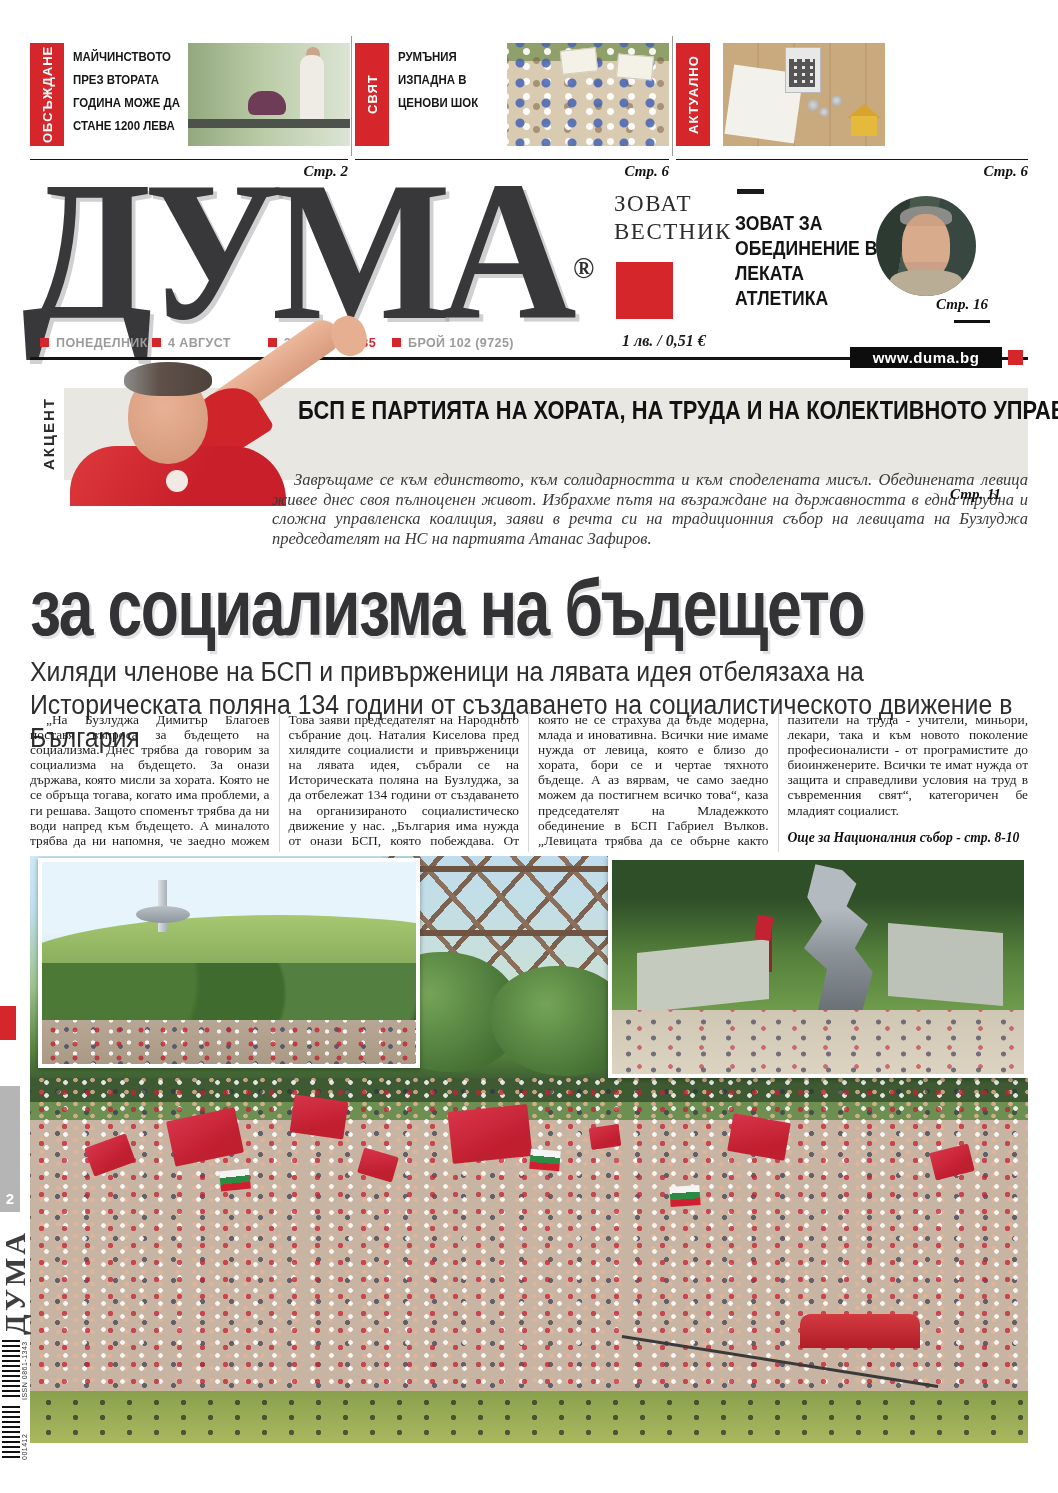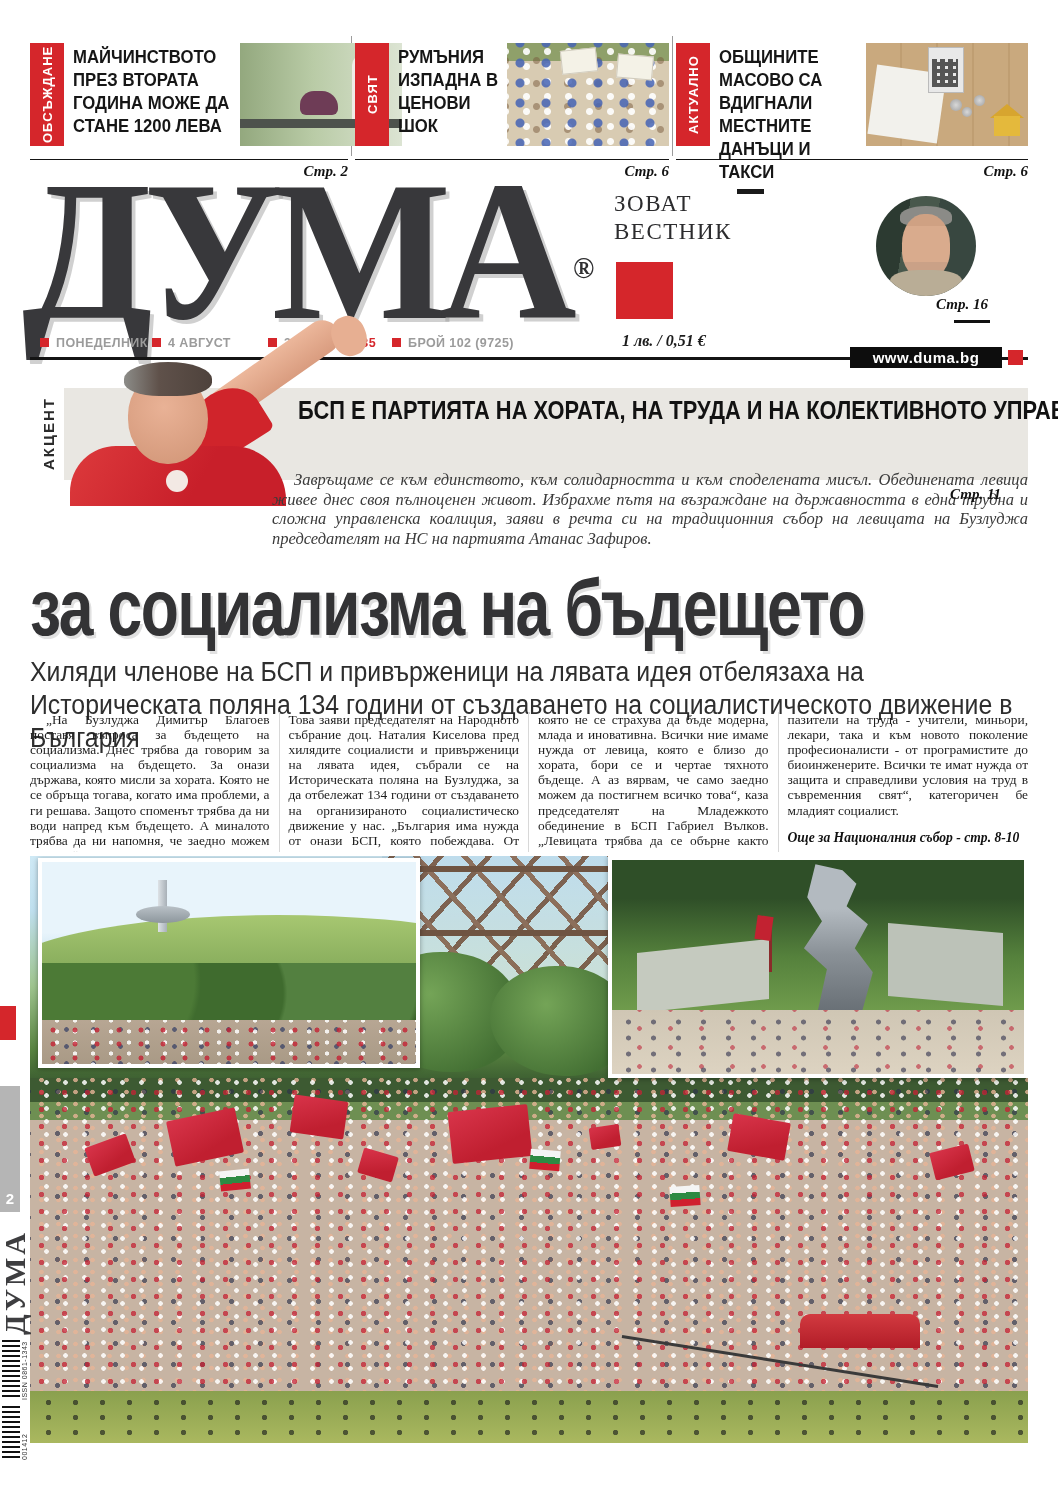--- a/index.html
+++ b/index.html
@@ -14,21 +14,21 @@
   
   .teasers{left:30px;top:30px;width:998px;height:150px;display:flex;}
   .tsep{width:1px;background:#9c9c9c;margin:6px 3px 24px 3px;}
   .teaser{display:flex;flex-direction:column;}
   .t1{width:318px;} .t2{width:314px;} .t3{width:352px;}
   .trow{display:flex;height:116px;padding-top:13px;box-sizing:border-box;}
   .ttag{width:34px;min-width:34px;background:#d5262b;color:#fff;margin-right:9px;
         writing-mode:vertical-rl;transform:rotate(180deg);
         font-size:13px;font-weight:bold;letter-spacing:1px;
         display:flex;align-items:center;justify-content:center;}
-  .tttl{flex:1;font-weight:bold;font-size:19px;line-height:23px;color:#161616;padding-top:2px;}
+  .tttl{flex:1;font-weight:bold;font-size:13px;line-height:23px;color:#161616;padding-top:2px;}
   .tph{width:162px;min-width:162px;height:103px;margin-left:4px;position:relative;overflow:hidden;}
   .trule{height:3px;background:#151515;margin-top:13px;}
   .tref{text-align:right;font-style:italic;font-weight:bold;font-size:15px;color:#111;
         font-family:"Liberation Serif",serif;margin-top:3px;}
   
   .ph-maternity{background:linear-gradient(90deg,#93a87e,#b9cba6 45%,#dce4d3);}
   .ph-maternity .fig{position:absolute;right:26px;top:12px;width:24px;height:72px;background:#efece6;border-radius:10px 10px 4px 4px;}
   .ph-maternity .head{position:absolute;right:30px;top:4px;width:14px;height:14px;border-radius:50%;background:#caa58d;}
   .ph-maternity .stroller{position:absolute;left:60px;top:48px;width:38px;height:24px;background:#6e3c56;border-radius:14px 16px 6px 6px;}
   .ph-maternity .rail{position:absolute;left:0;bottom:18px;width:100%;height:9px;background:#4d524c;}
@@ -241,23 +241,20 @@
           <div class="sign" style="left:110px;top:12px;transform:rotate(5deg);"></div>
         </div>
       </div>
       <div class="trule"></div>
       <div class="tref">Стр. 6</div>
     </div>
     <div class="tsep"></div>
     <div class="teaser t3">
       <div class="trow">
         <div class="ttag">АКТУАЛНО</div>
-        <div class="tttl">
-            <div class="cx88">ОБЩИНИТЕ МАСОВО СА ВДИГНАЛИ МЕСТНИТЕ ДАНЪЦИ И ТАКСИ</div>
-          </div>
         <div class="tph ph-desk">
           <div class="paper"></div>
             <div class="calc"></div>
             <div class="keys"></div>
           <div class="coin" style="left:84px;top:56px;width:12px;height:12px;"></div>
           <div class="coin" style="left:96px;top:64px;width:10px;height:10px;"></div>
           <div class="coin" style="left:108px;top:52px;width:11px;height:11px;"></div>
           <div class="roof"></div>
             <div class="house"></div>
         </div>
@@ -267,20 +264,23 @@
     </div>
   </div>
 
   <div class="abs logo"><span>ДУМА</span><span class="reg">®</span></div>
   <div class="abs tagline">
     <div>ЗОВАТ</div>
     <div>ВЕСТНИК</div>
   </div>
   <div class="abs redsq"></div>
   <div class="abs ssdash"></div>
+  <div class="abs sstitle">
+      <div class="cx88">ЗОВАТ ЗА ОБЕДИНЕНИЕ В ЛЕКАТА АТЛЕТИКА</div>
+    </div>
   <div class="abs circ">
     <div class="chair"></div>
       <div class="cface"></div>
       <div class="cshirt"></div>
   </div>
   <div class="abs ssref">Стр. 16</div>
   <div class="abs ssrule"></div>
 
   <div class="dli" style="left:40px;"><span class="sq"></span><span>ПОНЕДЕЛНИК</span></div>
   <div class="dli" style="left:152px;"><span class="sq"></span><span>4 АВГУСТ</span></div>

